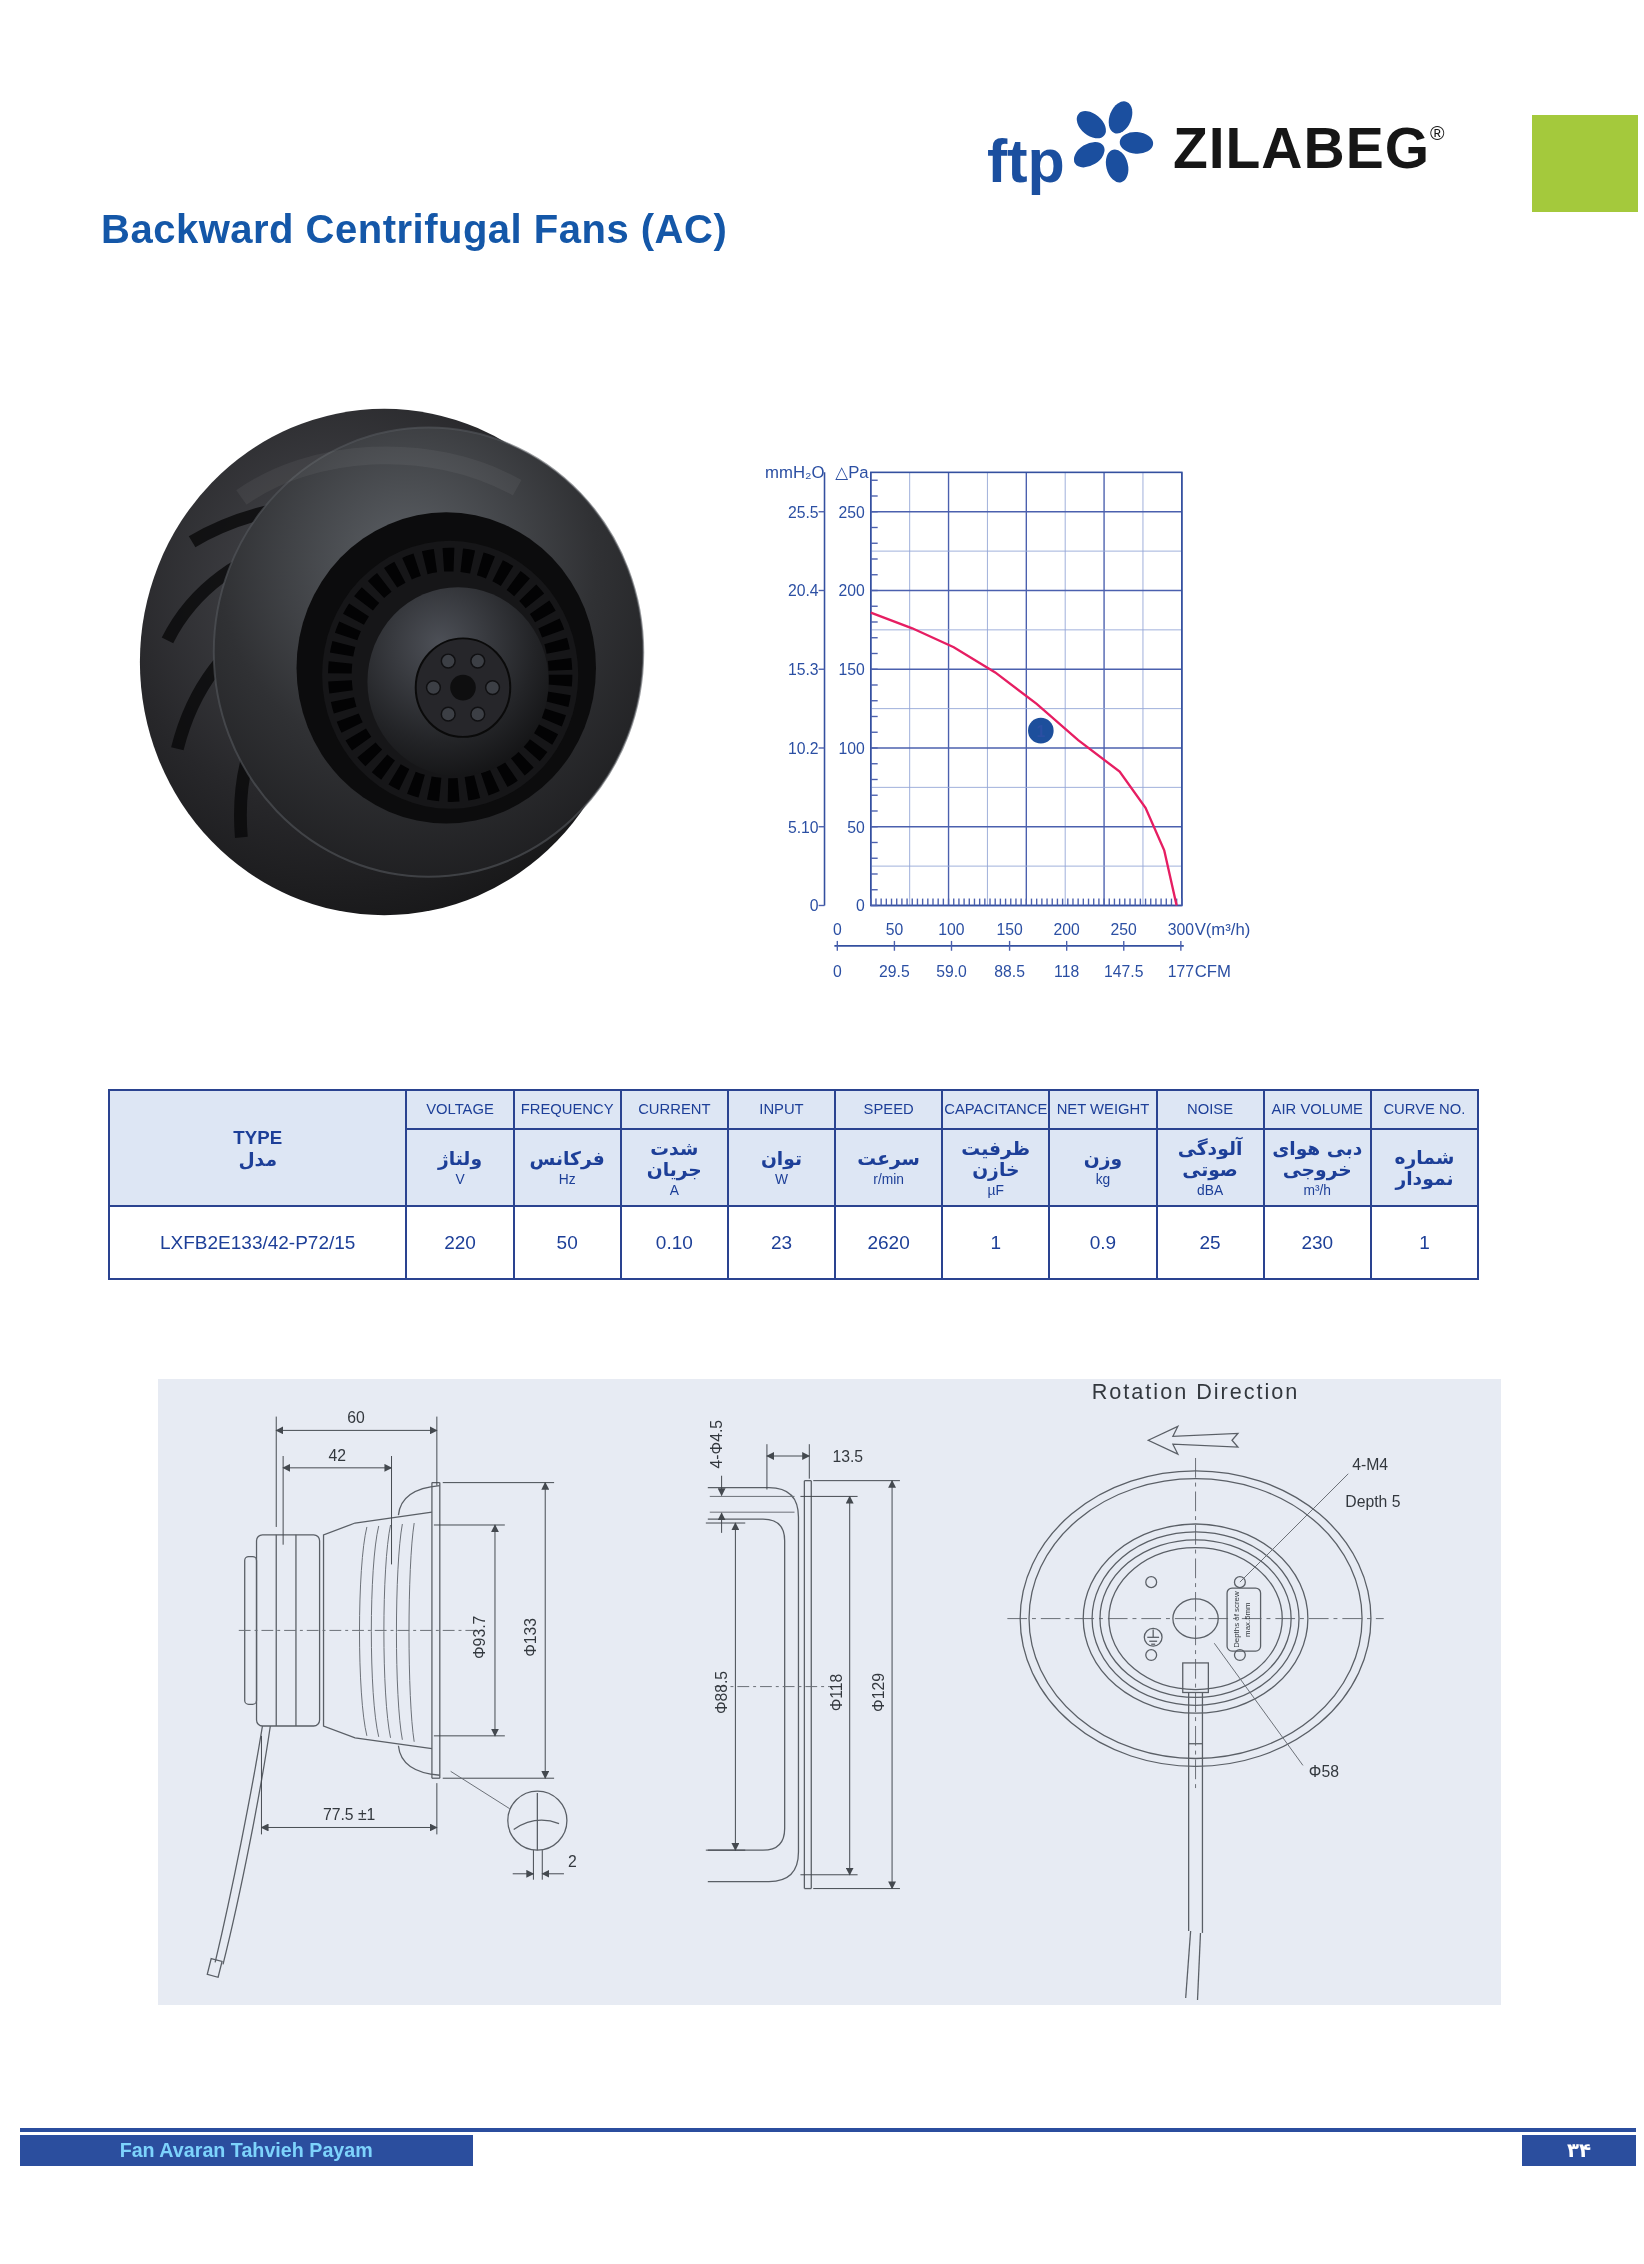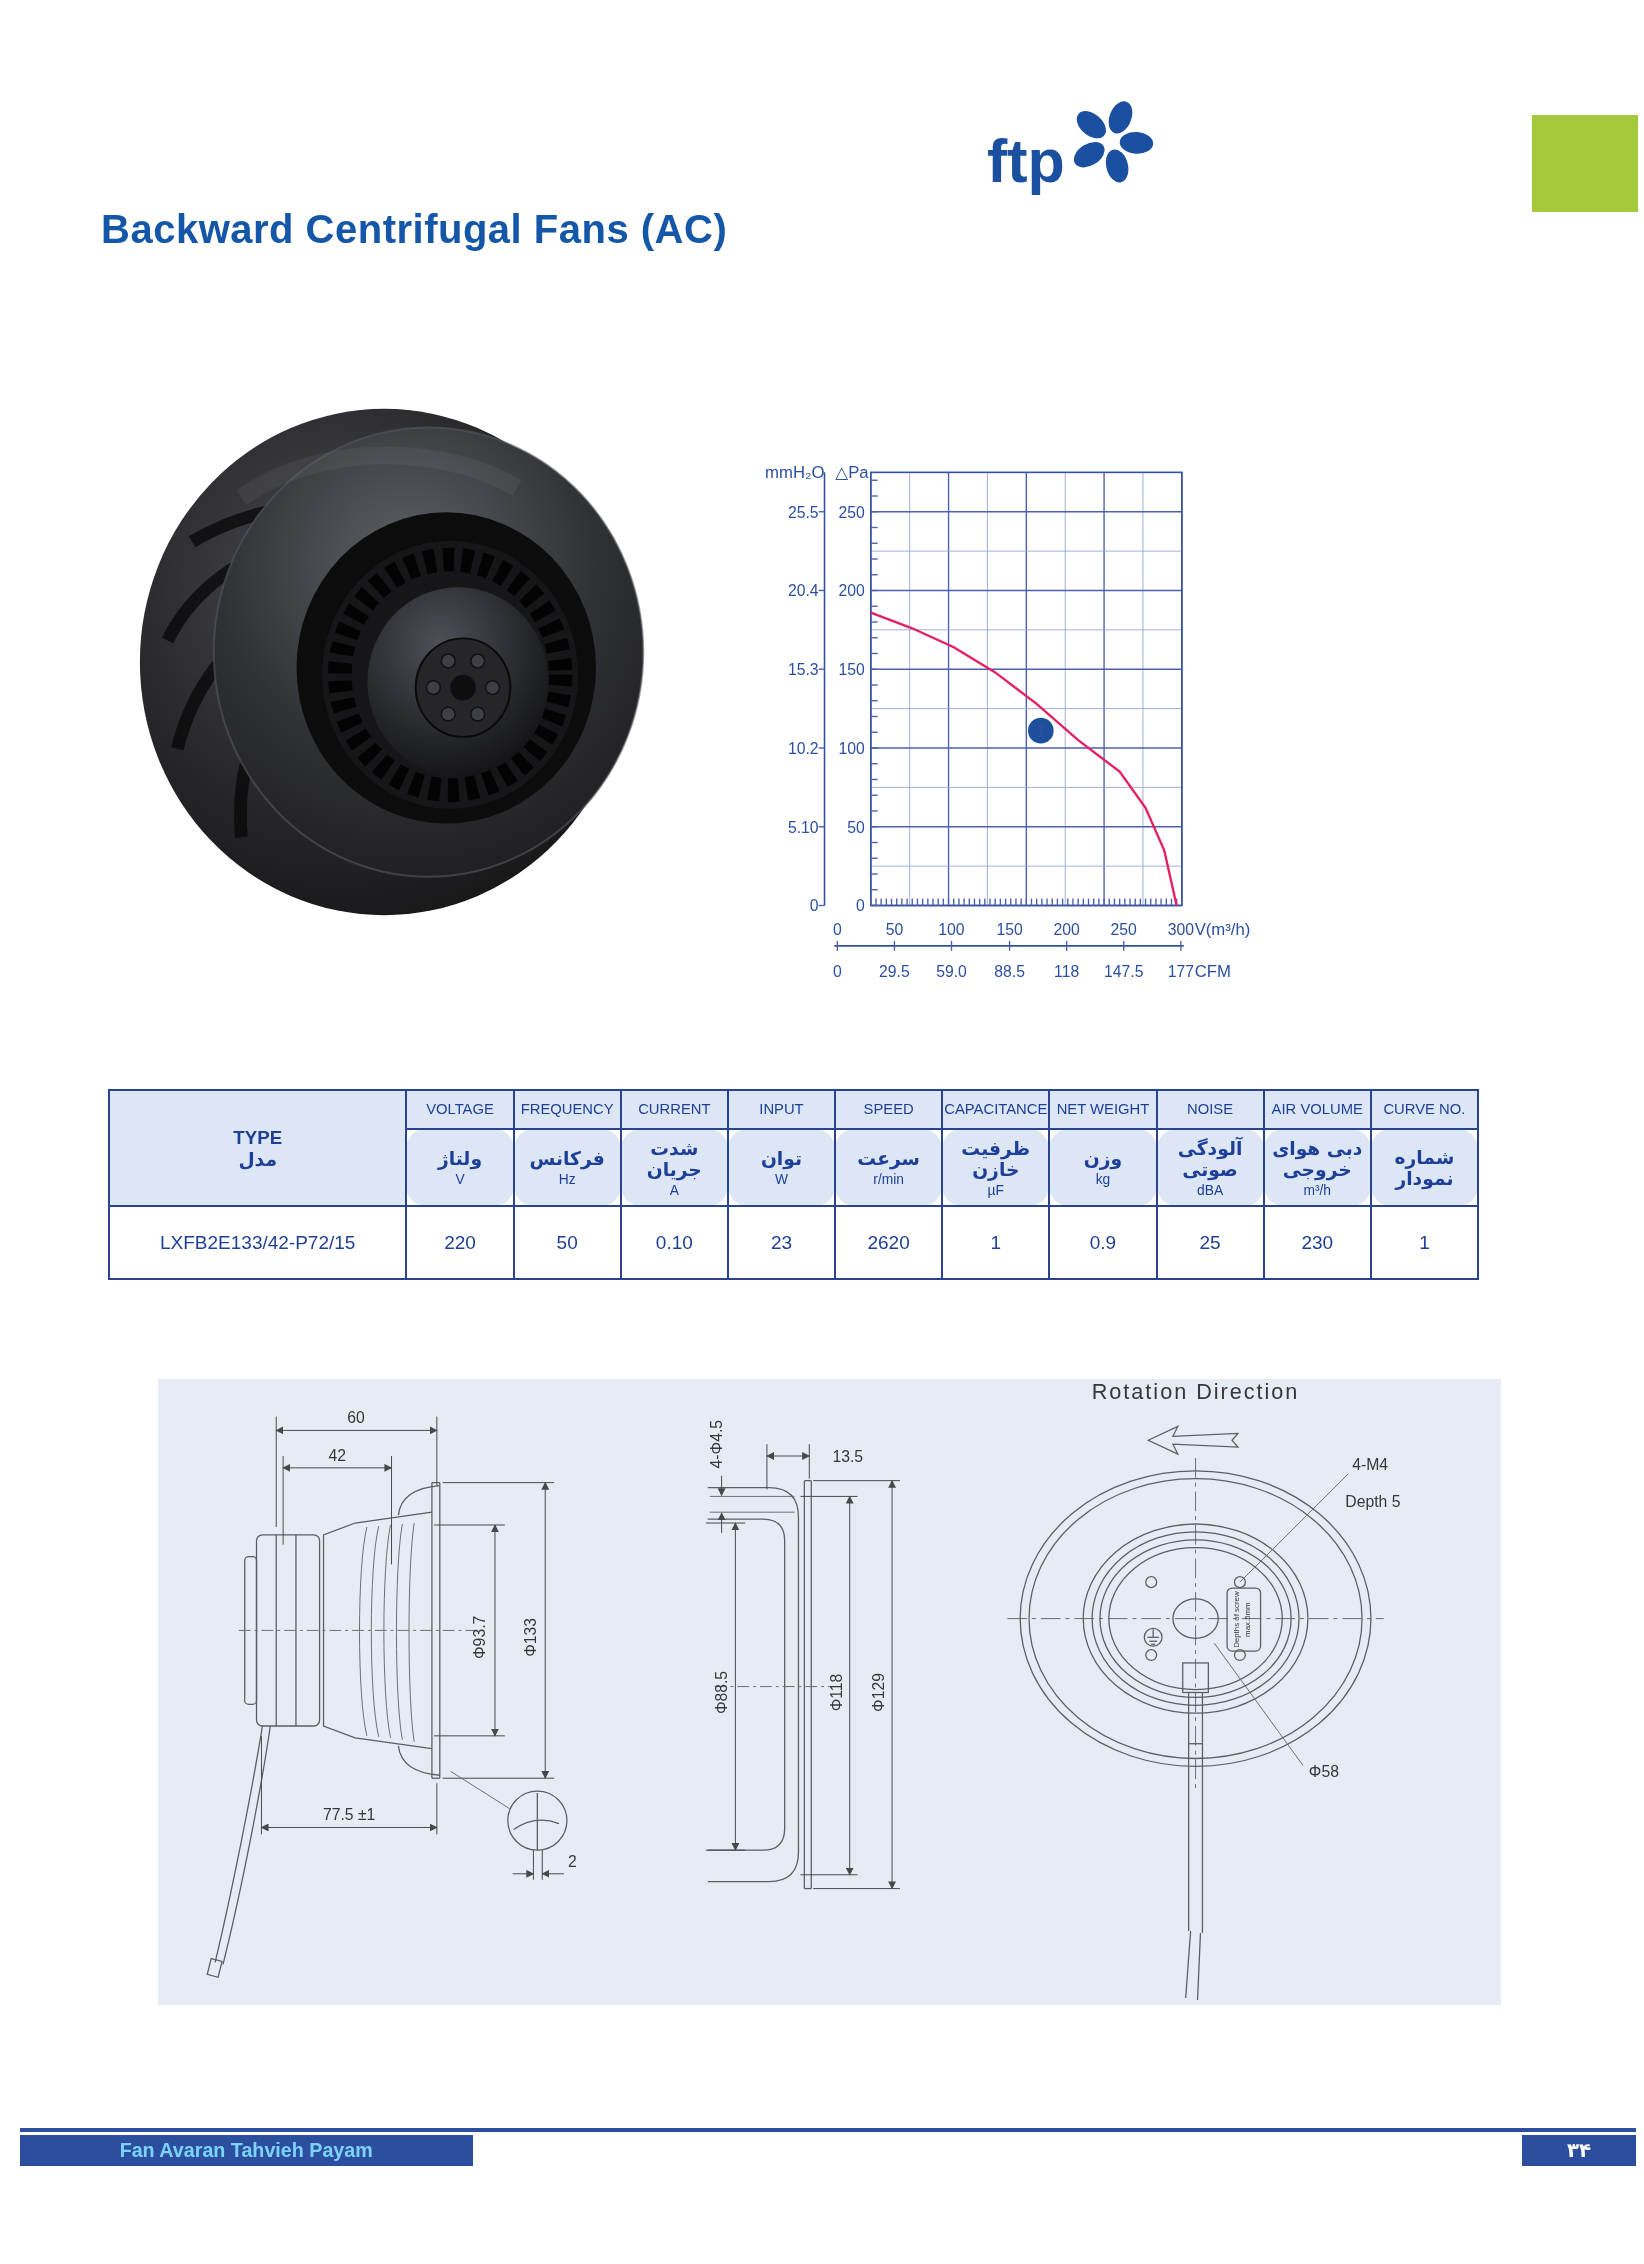--- a/index.html
+++ b/index.html
@@ -21,21 +21,21 @@
   .gmin{stroke:#93a5d6;stroke-width:.9;}
   .axline{stroke:#34509f;stroke-width:1.6;fill:none;}
 
   
   .spec-table{left:108px;top:1089px;width:1371px;border-collapse:collapse;
               font-family:"Liberation Sans","DejaVu Sans",sans-serif;}
   .spec-table td,.spec-table th{border:2px solid #2a4390;text-align:center;vertical-align:middle;
               color:#1d3f98;padding:0;}
   .spec-table .hdr{background:#dde6f4;}
   .en-h{font-size:14.8px;font-weight:normal;height:37px;line-height:17.7px;margin-left:16px;}
-  .fa-h{height:75px;border-radius:20px;}
+  .fa-h{height:75px;}
   .fa-t{font-family:"DejaVu Sans",sans-serif;font-size:18.7px;font-weight:bold;display:block;}
   .unit-t{font-size:13.8px;display:block;margin-top:3px;}
   .data-row td{height:71px;font-size:19px;background:#fff;}
   .type-cell{font-size:17.7px;}
   .curve-no{font-size:22.7px;}
 
   
   .draw-panel{left:158px;top:1379px;width:1343px;height:626px;background:#e7ebf3;}
   .draw-panel text{font-family:"Liberation Sans",sans-serif;fill:#33383e;}
   .dln{stroke:#5a5f66;stroke-width:1.3;fill:none;}
@@ -64,20 +64,21 @@
         <g fill="#1b4f9f">
           <ellipse cx="0" cy="-26" rx="11" ry="17" transform="rotate(22)"></ellipse>
           <ellipse cx="0" cy="-26" rx="11" ry="17" transform="rotate(94)"></ellipse>
           <ellipse cx="0" cy="-26" rx="11" ry="17" transform="rotate(166)"></ellipse>
           <ellipse cx="0" cy="-26" rx="11" ry="17" transform="rotate(238)"></ellipse>
           <ellipse cx="0" cy="-26" rx="11" ry="17" transform="rotate(310)"></ellipse>
         </g>
         <circle cx="0" cy="0" r="7" fill="#ffffff"></circle>
       </g>
     </svg>
+    <div class="brand-name"><span>ZILABEG</span><span class="brand-reg">®</span></div>
   </div>
 
   <div class="abs page-title">Backward Centrifugal Fans (AC)</div>
 
   <svg class="abs" style="left:133px;top:394px;" width="527" height="537" viewBox="0 0 535 545">
     <defs>
       <radialGradient id="gBody" cx="40%" cy="35%" r="75%">
         <stop offset="0%" stop-color="#4a4b50"></stop>
           <stop offset="60%" stop-color="#27272a"></stop>
           <stop offset="100%" stop-color="#141415"></stop>

